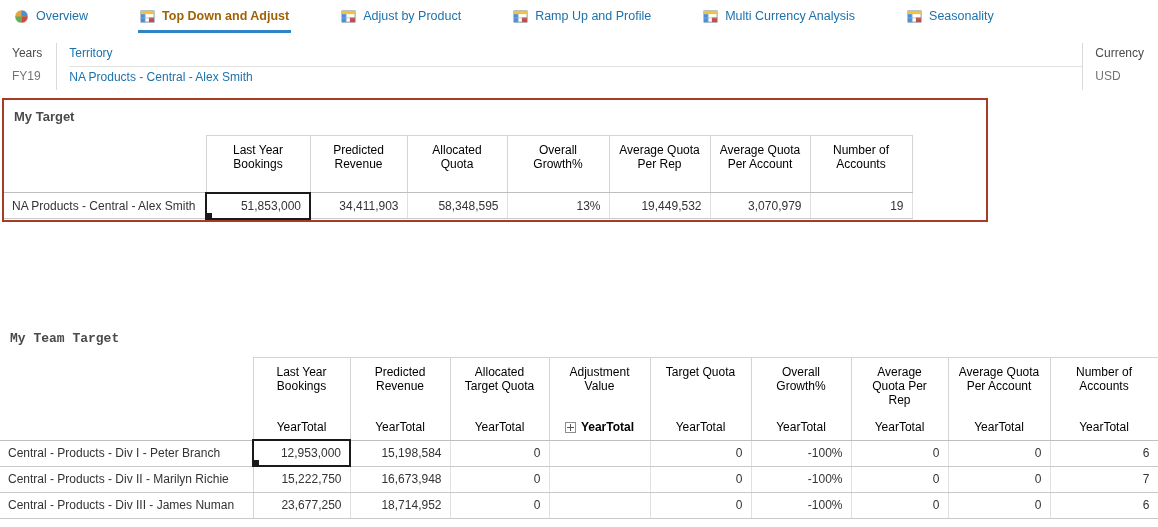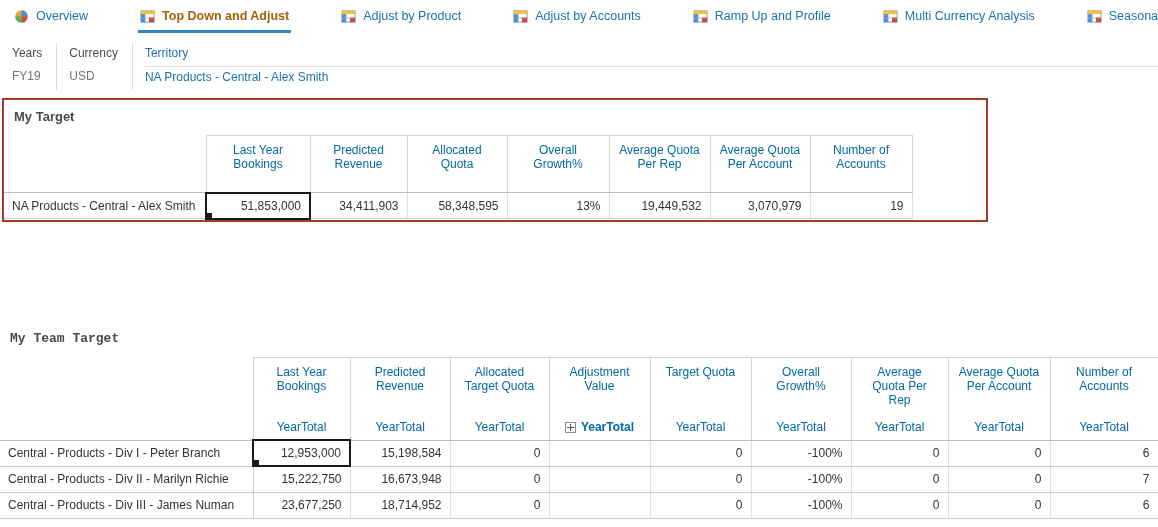--- a/index.html
+++ b/index.html
@@ -29,21 +29,21 @@
 
   
   .section-title { font-weight: bold; color: #4a4a4a; font-size: 13px; padding: 9px 10px 11px; }
 
   
   .my-target-box { border: 2px solid #a83a28; margin: 8px 0 0 2px; width: 986px; }
 
   
   table.grid { border-collapse: collapse; table-layout: fixed; font-size: 12px; }
   .grid th, .grid td { padding: 3px 8px; overflow: hidden; white-space: normal; }
-  .grid th { font-weight: normal; color: #0369a1; }
+  .grid th { font-weight: normal; color: #000000; }
   .grid th.colhead { text-align: center; vertical-align: top; padding-top: 7px; height: 57px;
                      border-left: 1px solid #d4d4d4; border-right: 1px solid #d4d4d4;
                      border-top: 1px solid #d4d4d4; background: #fff; }
   .grid tr.single th { border-bottom: 1px solid #bfbfbf; }
   .grid th.label-spacer { border: none; border-bottom: 1px solid #bfbfbf; background: #fff; }
   .grid th.sub { height: 26px; text-align: center; vertical-align: middle;
                  border-left: 1px solid #d4d4d4; border-right: 1px solid #d4d4d4;
                  border-bottom: 1px solid #bfbfbf; }
   .grid th.sub.bold { font-weight: bold; }
   .grid td { height: 26px; border-bottom: 1px solid #c9c9c9; position: relative; }
@@ -110,33 +110,20 @@
         <span class="tab-icon">
           <svg width="15" height="15" viewBox="0 0 16 16">
             <rect x="1" y="2" width="14" height="12" fill="#ffffff" stroke="#7d96ab"></rect>
             <rect x="1" y="2" width="14" height="3.5" fill="#f2c23c"></rect>
             <rect x="1" y="5.5" width="4.5" height="8.5" fill="#4a90d9"></rect>
             <rect x="9.5" y="9" width="5.5" height="5" fill="#cf4a3e"></rect>
             <line x1="5.5" y1="5.5" x2="5.5" y2="14" stroke="#9bb0c0" stroke-width="0.7"></line>
             <line x1="1" y1="9.5" x2="15" y2="9.5" stroke="#9bb0c0" stroke-width="0.7"></line>
           </svg>
         </span>
-        <span class="tab-label">Adjust by Accounts</span>
-      </div>
-      <div class="tab">
-        <span class="tab-icon">
-          <svg width="15" height="15" viewBox="0 0 16 16">
-            <rect x="1" y="2" width="14" height="12" fill="#ffffff" stroke="#7d96ab"></rect>
-            <rect x="1" y="2" width="14" height="3.5" fill="#f2c23c"></rect>
-            <rect x="1" y="5.5" width="4.5" height="8.5" fill="#4a90d9"></rect>
-            <rect x="9.5" y="9" width="5.5" height="5" fill="#cf4a3e"></rect>
-            <line x1="5.5" y1="5.5" x2="5.5" y2="14" stroke="#9bb0c0" stroke-width="0.7"></line>
-            <line x1="1" y1="9.5" x2="15" y2="9.5" stroke="#9bb0c0" stroke-width="0.7"></line>
-          </svg>
-        </span>
         <span class="tab-label">Ramp Up and Profile</span>
       </div>
       <div class="tab">
         <span class="tab-icon">
           <svg width="15" height="15" viewBox="0 0 16 16">
             <rect x="1" y="2" width="14" height="12" fill="#ffffff" stroke="#7d96ab"></rect>
             <rect x="1" y="2" width="14" height="3.5" fill="#f2c23c"></rect>
             <rect x="1" y="5.5" width="4.5" height="8.5" fill="#4a90d9"></rect>
             <rect x="9.5" y="9" width="5.5" height="5" fill="#cf4a3e"></rect>
             <line x1="5.5" y1="5.5" x2="5.5" y2="14" stroke="#9bb0c0" stroke-width="0.7"></line>
@@ -158,27 +145,27 @@
         </span>
         <span class="tab-label">Seasonality</span>
       </div>
     </div>
 
   <div class="filter-bar">
     <div class="filter-col">
       <div class="filter-label">Years</div>
       <div class="filter-value">FY19</div>
     </div>
+    <div class="filter-col sep territory">
+      <div class="filter-label">Territory</div>
+      <div class="filter-value link">NA Products - Central - Alex Smith</div>
+    </div>
     <div class="filter-col sep">
       <div class="filter-label">Currency</div>
       <div class="filter-value">USD</div>
-    </div>
-    <div class="filter-col sep territory">
-      <div class="filter-label">Territory</div>
-      <div class="filter-value link">NA Products - Central - Alex Smith</div>
     </div>
   </div>
 
   <div class="my-target-box">
     <div class="section-title">My Target</div>
     <table class="grid">
         <colgroup>
           <col style="width: 202px;">
           <col style="width: 104px;">
           <col style="width: 97px;">

